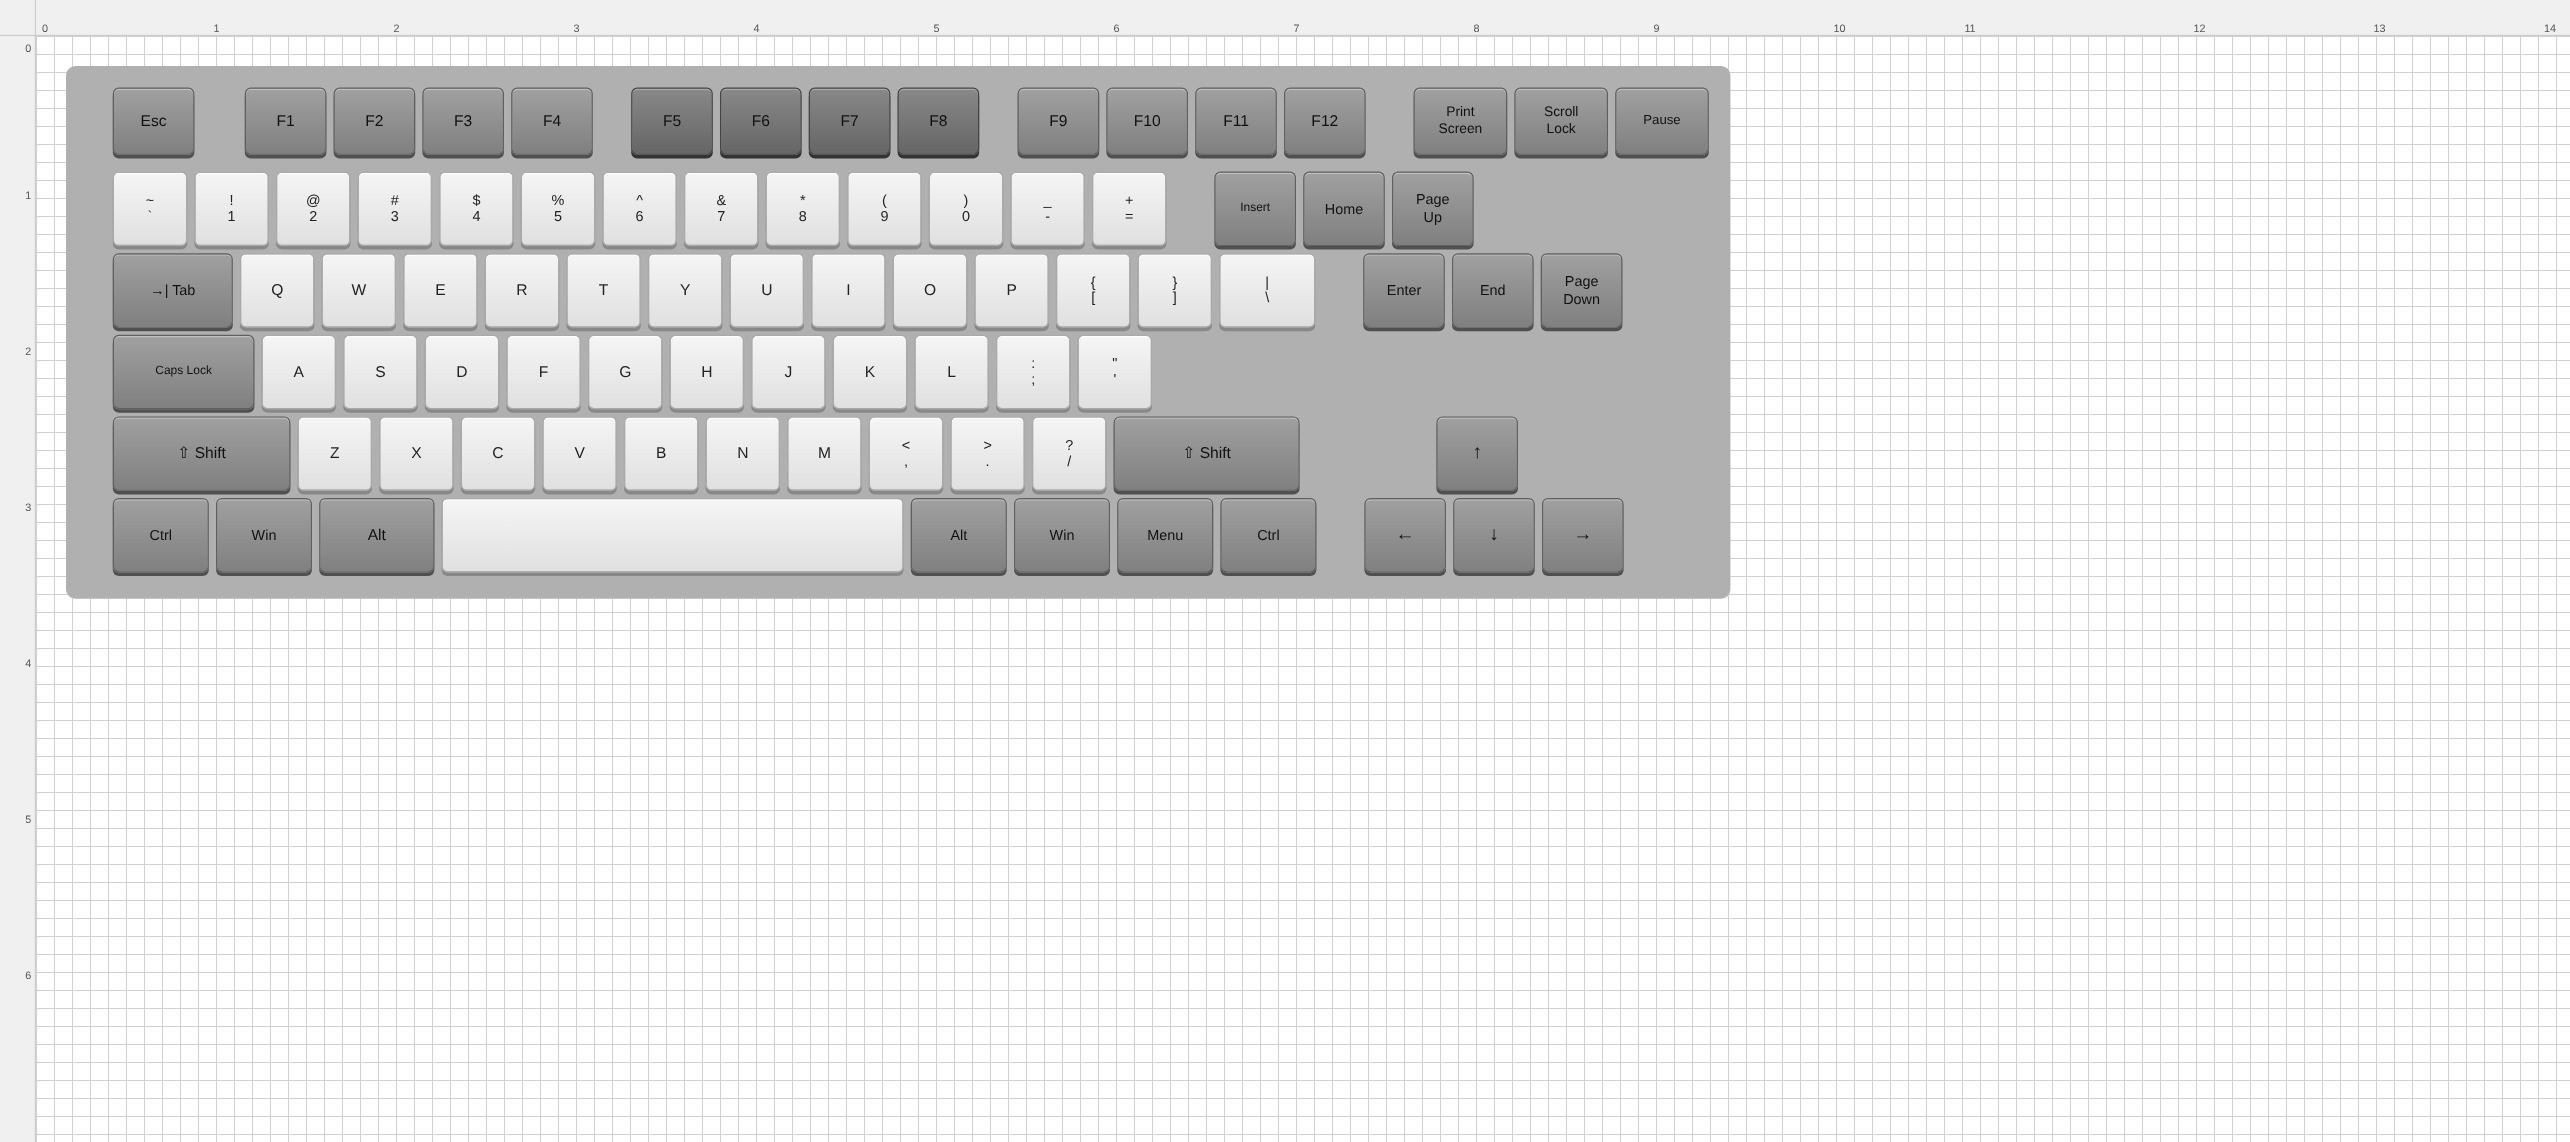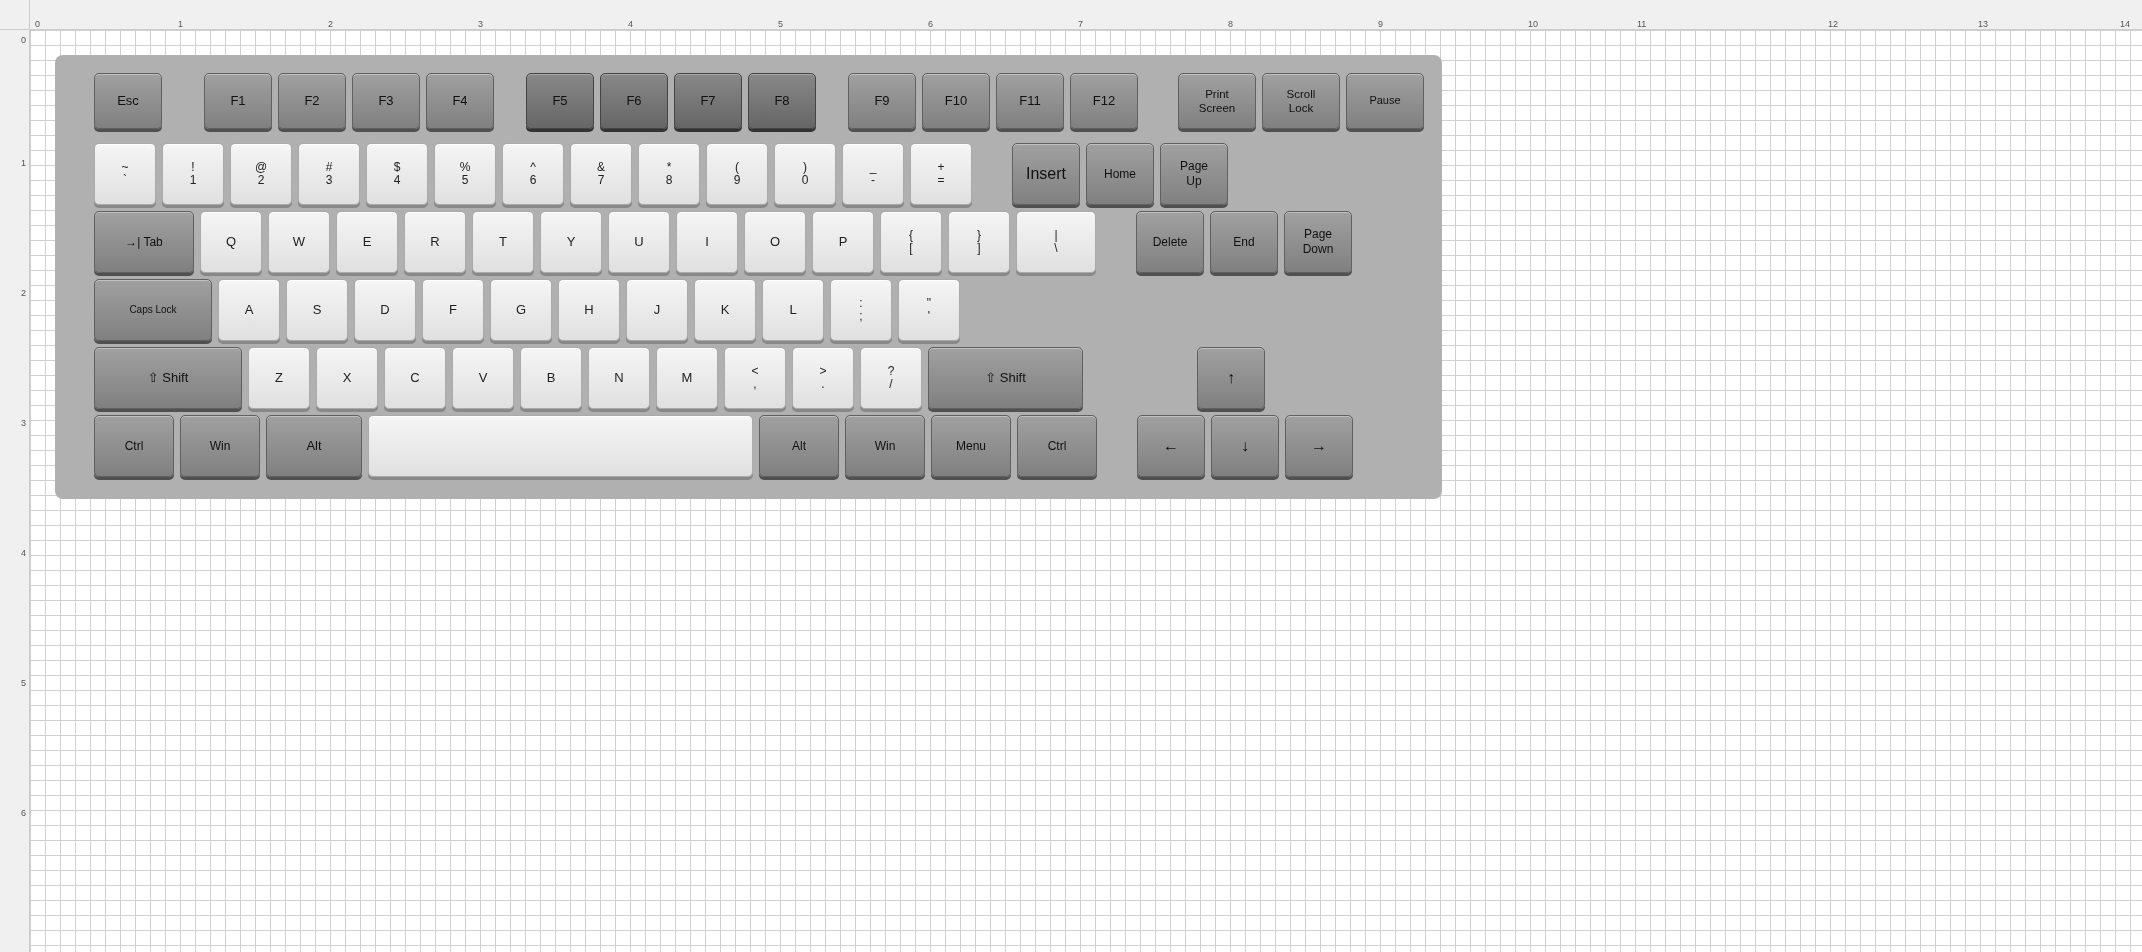--- a/index.html
+++ b/index.html
@@ -360,21 +360,21 @@
           </span>
         </div>
       <div class="key key-light h-std w-62">
           <span class="key-label">
             <span class="top">+</span>
             <span class="bottom">=</span>
           </span>
         </div>
 
       <div style="width:28px;"></div>
-      <div class="key key-dark key-nav" style="font-size:16px;">Insert</div>
+      <div class="key key-dark key-nav" style="font-size:10px;">Insert</div>
       <div class="key key-dark key-nav" style="font-size:12px;">Home</div>
       <div class="key key-dark key-nav">
           <span class="key-multiline" style="font-size:12px;">Page<br>Up</span>
         </div>
     </div>
 
     <div class="key-row">
       <div class="key key-dark key-tab h-std" style="font-size:12px;">→| Tab</div>
       <div class="key key-light h-std w-62">Q</div>
       <div class="key key-light h-std w-62">W</div>
@@ -399,21 +399,21 @@
           </span>
         </div>
       <div class="key key-light h-std w-80">
           <span class="key-label">
             <span class="top">|</span>
             <span class="bottom">\</span>
           </span>
         </div>
 
       <div style="width:28px;"></div>
-      <div class="key key-dark key-nav" style="font-size:12px;">Delete</div>
+      <div class="key key-dark key-nav" style="font-size:12px;">Enter</div>
       <div class="key key-dark key-nav" style="font-size:12px;">End</div>
       <div class="key key-dark key-nav">
           <span class="key-multiline" style="font-size:12px;">Page<br>Down</span>
         </div>
     </div>
 
     <div class="key-row">
       <div class="key key-dark key-capslock h-std" style="font-size:10px;">Caps Lock</div>
       <div class="key key-light h-std w-62">A</div>
       <div class="key key-light h-std w-62">S</div>

